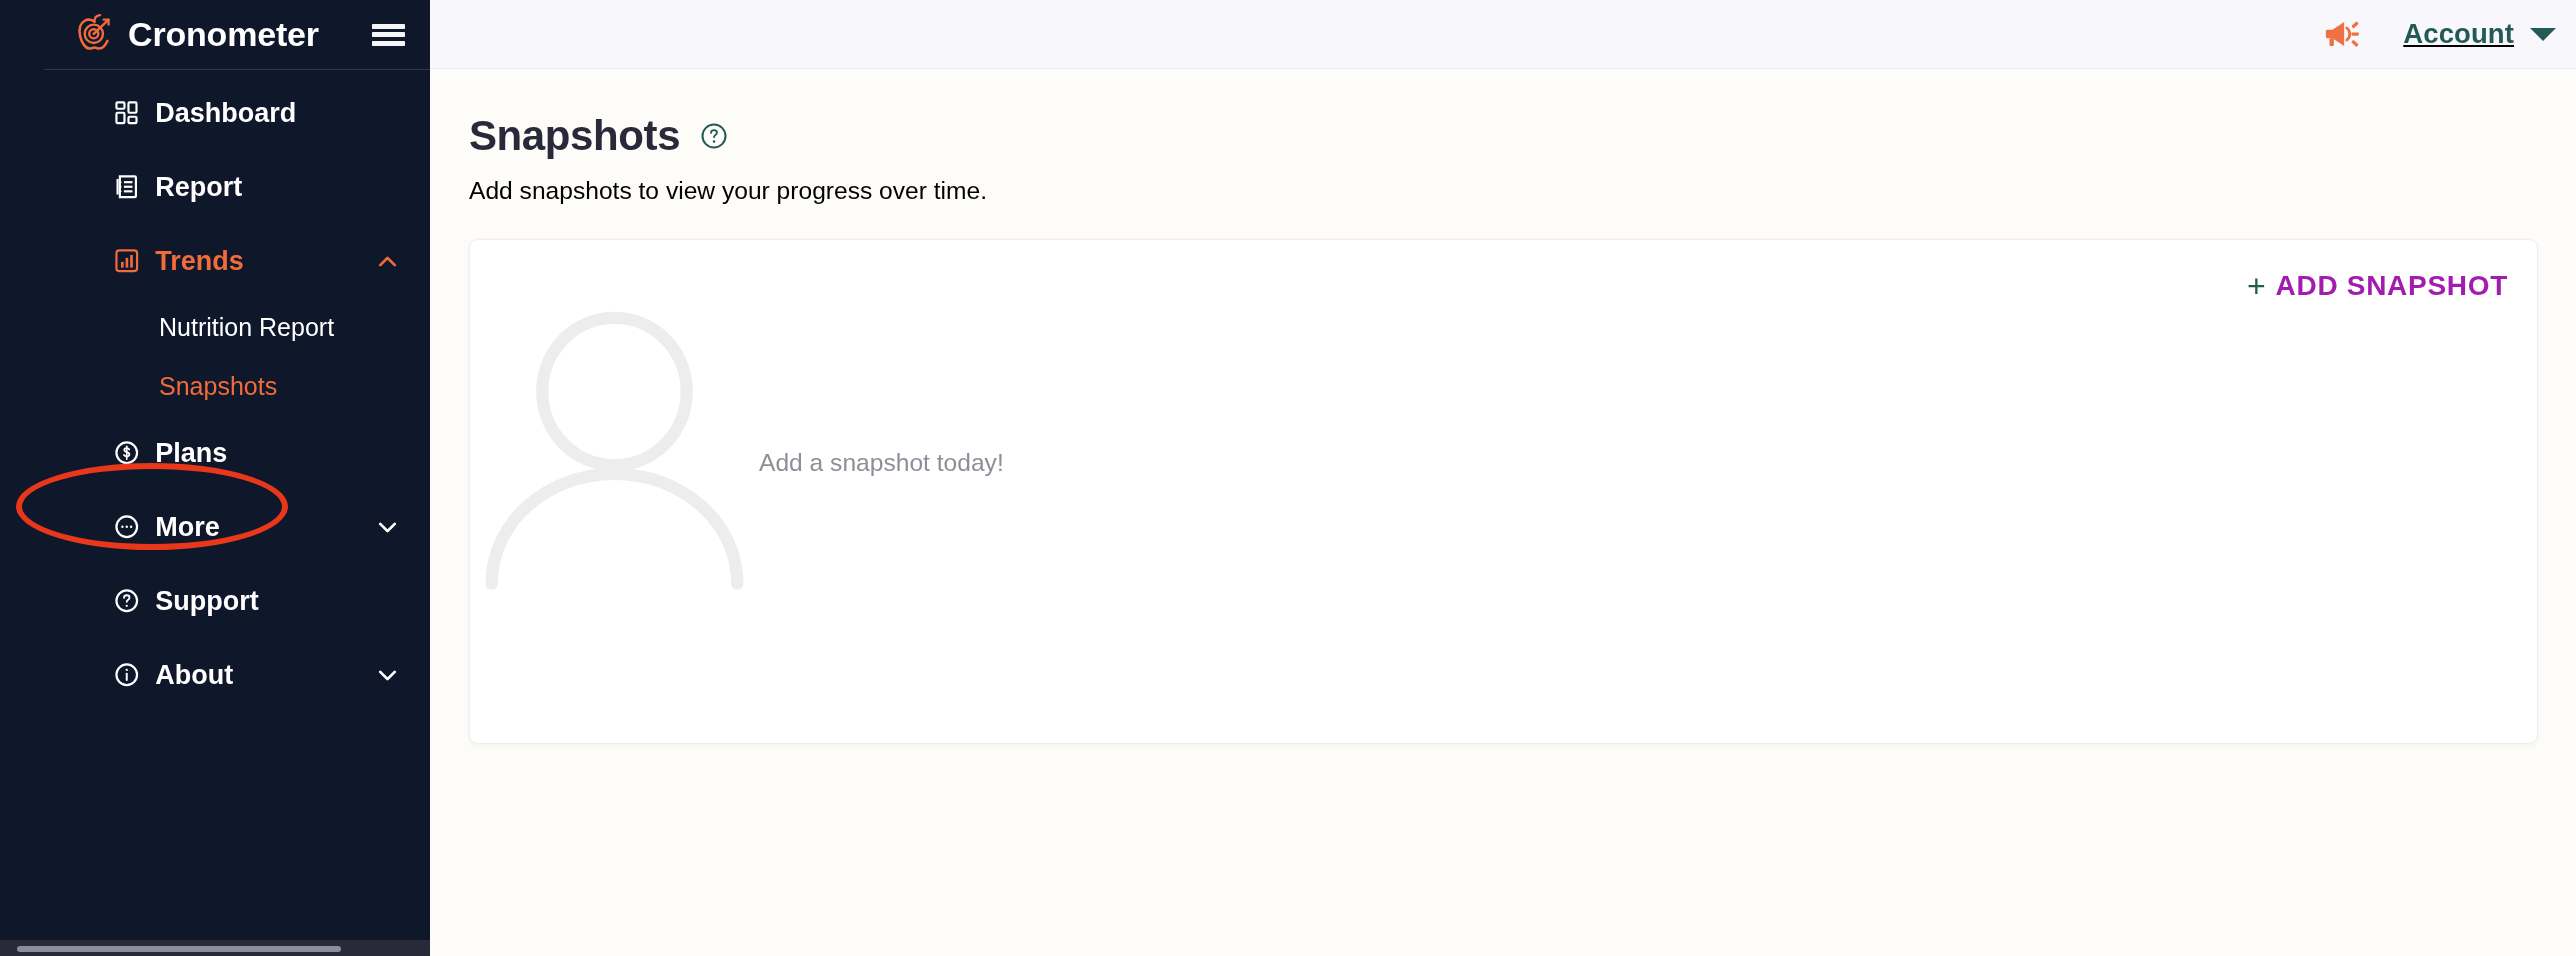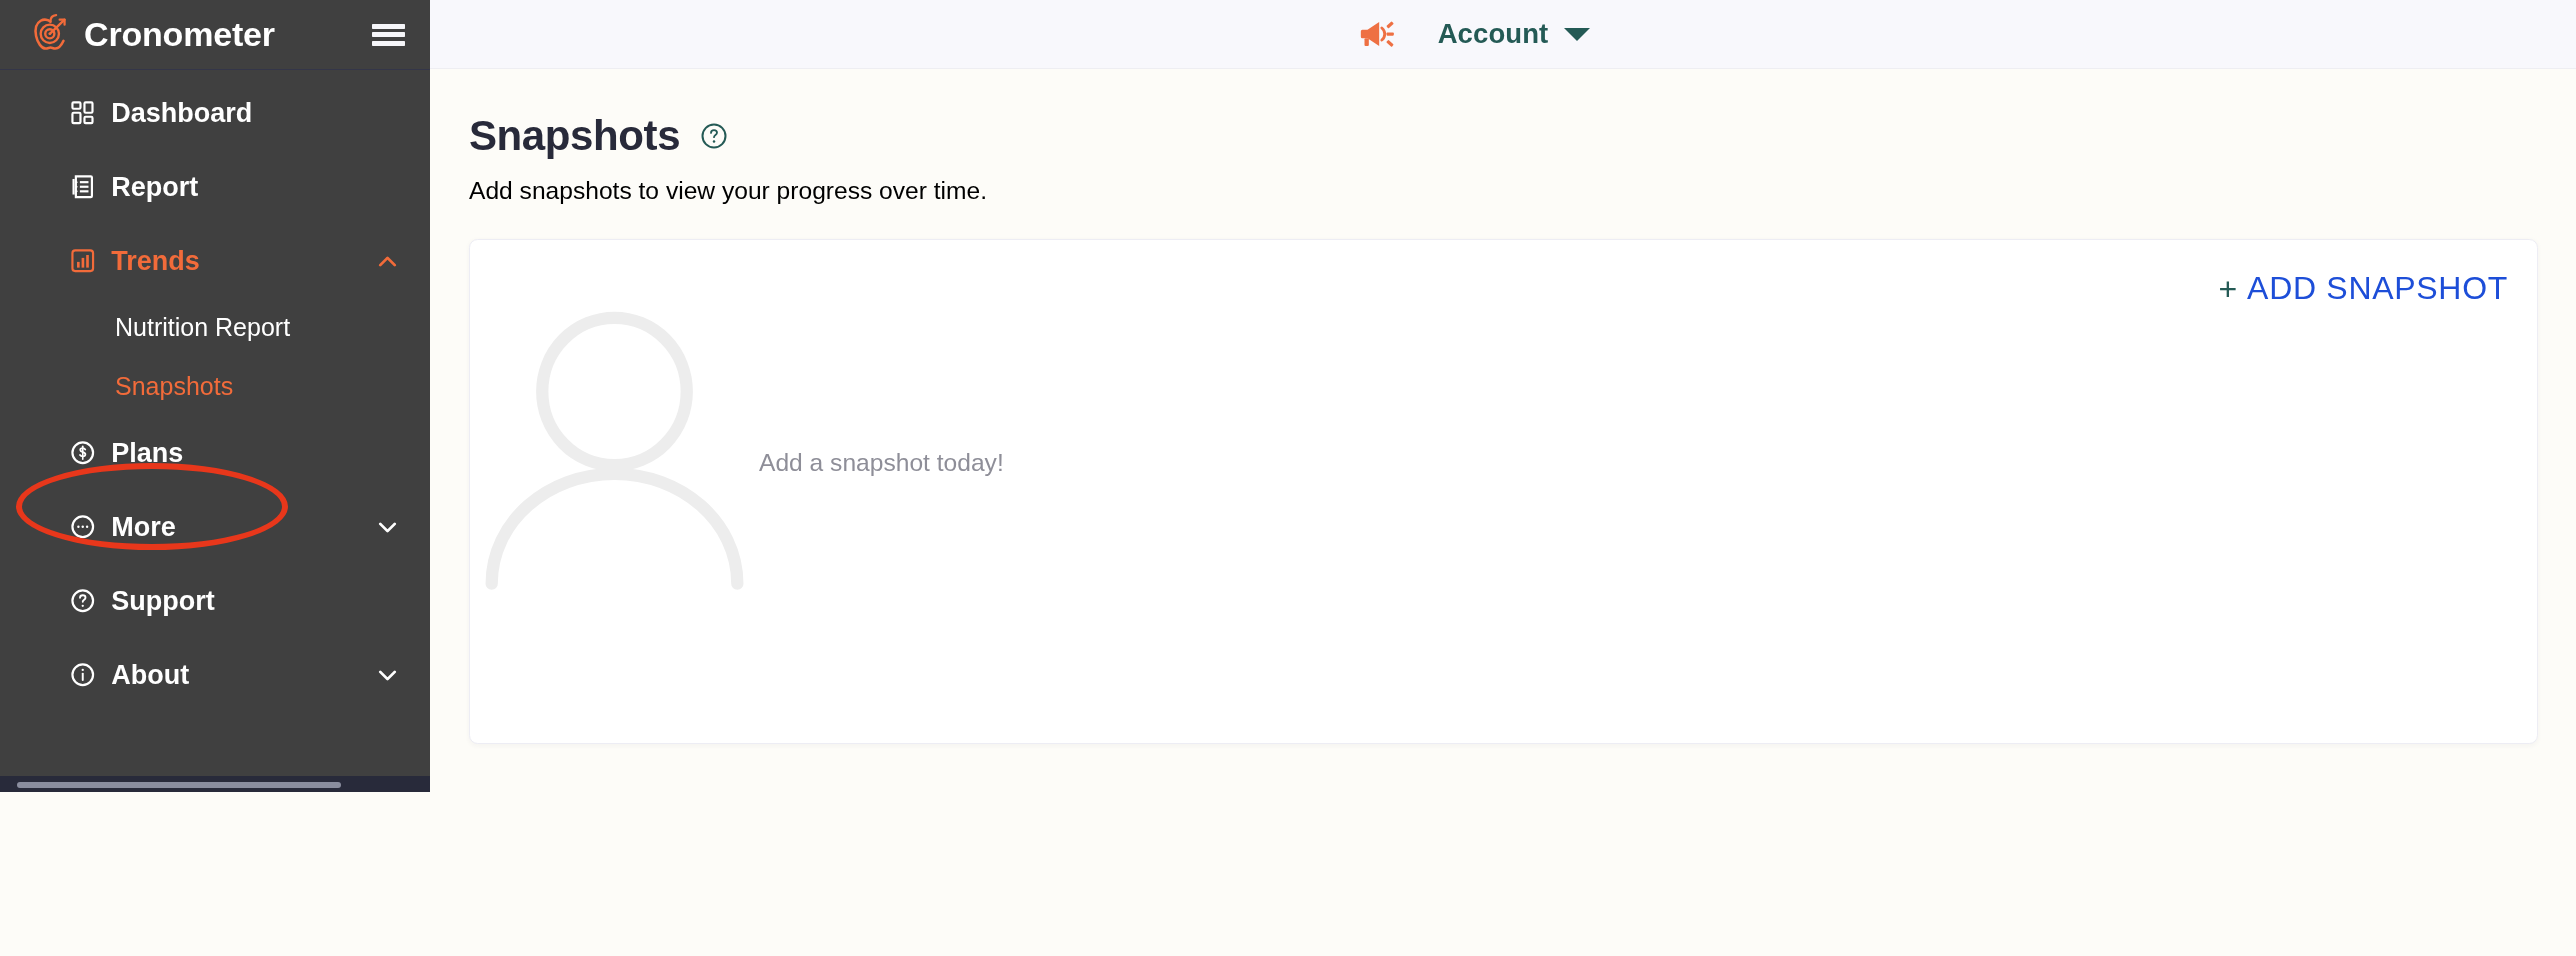--- a/index.html
+++ b/index.html
@@ -7,24 +7,25 @@
     width: 2576px; height: 956px;
     font-family: "Liberation Sans", sans-serif;
     background: #FDFCF8;
     overflow: hidden;
   }
   #app { position: relative; width: 2576px; height: 956px; display: flex; }
 
   
   #sidebar {
     position: relative;
-    width: 430px; height: 792px;
-    background: #404040;
+    width: 430px; height: 956px;
+    background: #0f172a;
     flex: 0 0 430px;
     overflow: hidden;
+    padding-left: 44px;
   }
   .brand {
     height: 69px;
     display: flex; align-items: center;
     padding: 0 24.6px 0 27.5px;
     position: relative;
   }
   .brand-logo { width: 45px; height: 45px; flex: 0 0 45px; }
   .brand-name {
     color: #FFFFFF;
@@ -120,23 +121,24 @@
     height: 956px;
     display: flex; flex-direction: column;
     background: #FDFCF8;
     position: relative;
     overflow: hidden;
   }
   #topbar {
     height: 69px;
     background: #F8F8FC;
     border-bottom: 1.4px solid #EEEEF2;
-    display: flex; align-items: center; justify-content: center;
-    padding-right: 58px;
+    display: flex; align-items: center; justify-content: flex-end;
+    padding-right: 20px;
     flex: 0 0 69px;
+    text-decoration: underline;
   }
   #megaphone { width: 40px; height: 40px; cursor: pointer; margin-right: 40px; }
   #account {
     display: flex; align-items: center; cursor: pointer;
   }
   #account .txt {
     font-size: 27.5px; font-weight: bold; color: #245A55;
     letter-spacing: 0.1px;
   }
   #account .caret {
@@ -172,21 +174,21 @@
     top: 30px; right: 29px;
     display: flex; align-items: center;
     cursor: pointer;
     background: none; border: none;
     font-family: inherit;
   }
   #add-snapshot .plus {
     font-size: 32px; color: #245A55; line-height: 1; margin-right: 10px; font-weight: 500;
   }
   #add-snapshot .txt {
-    font-size: 32px; font-weight: normal; color: #1d4ed8; letter-spacing: 0.7px;
+    font-size: 28px; font-weight: bold; color: #a21caf; letter-spacing: 0.7px;
   }
   #empty-state {
     position: absolute;
     left: 0; right: 0; top: 69px;
     display: flex; align-items: center;
   }
   #person-illo { width: 289px; height: 282px; display: block; }
   #empty-text {
     margin-top: 26px;
     font-size: 24.6px; color: #8E8E98;

